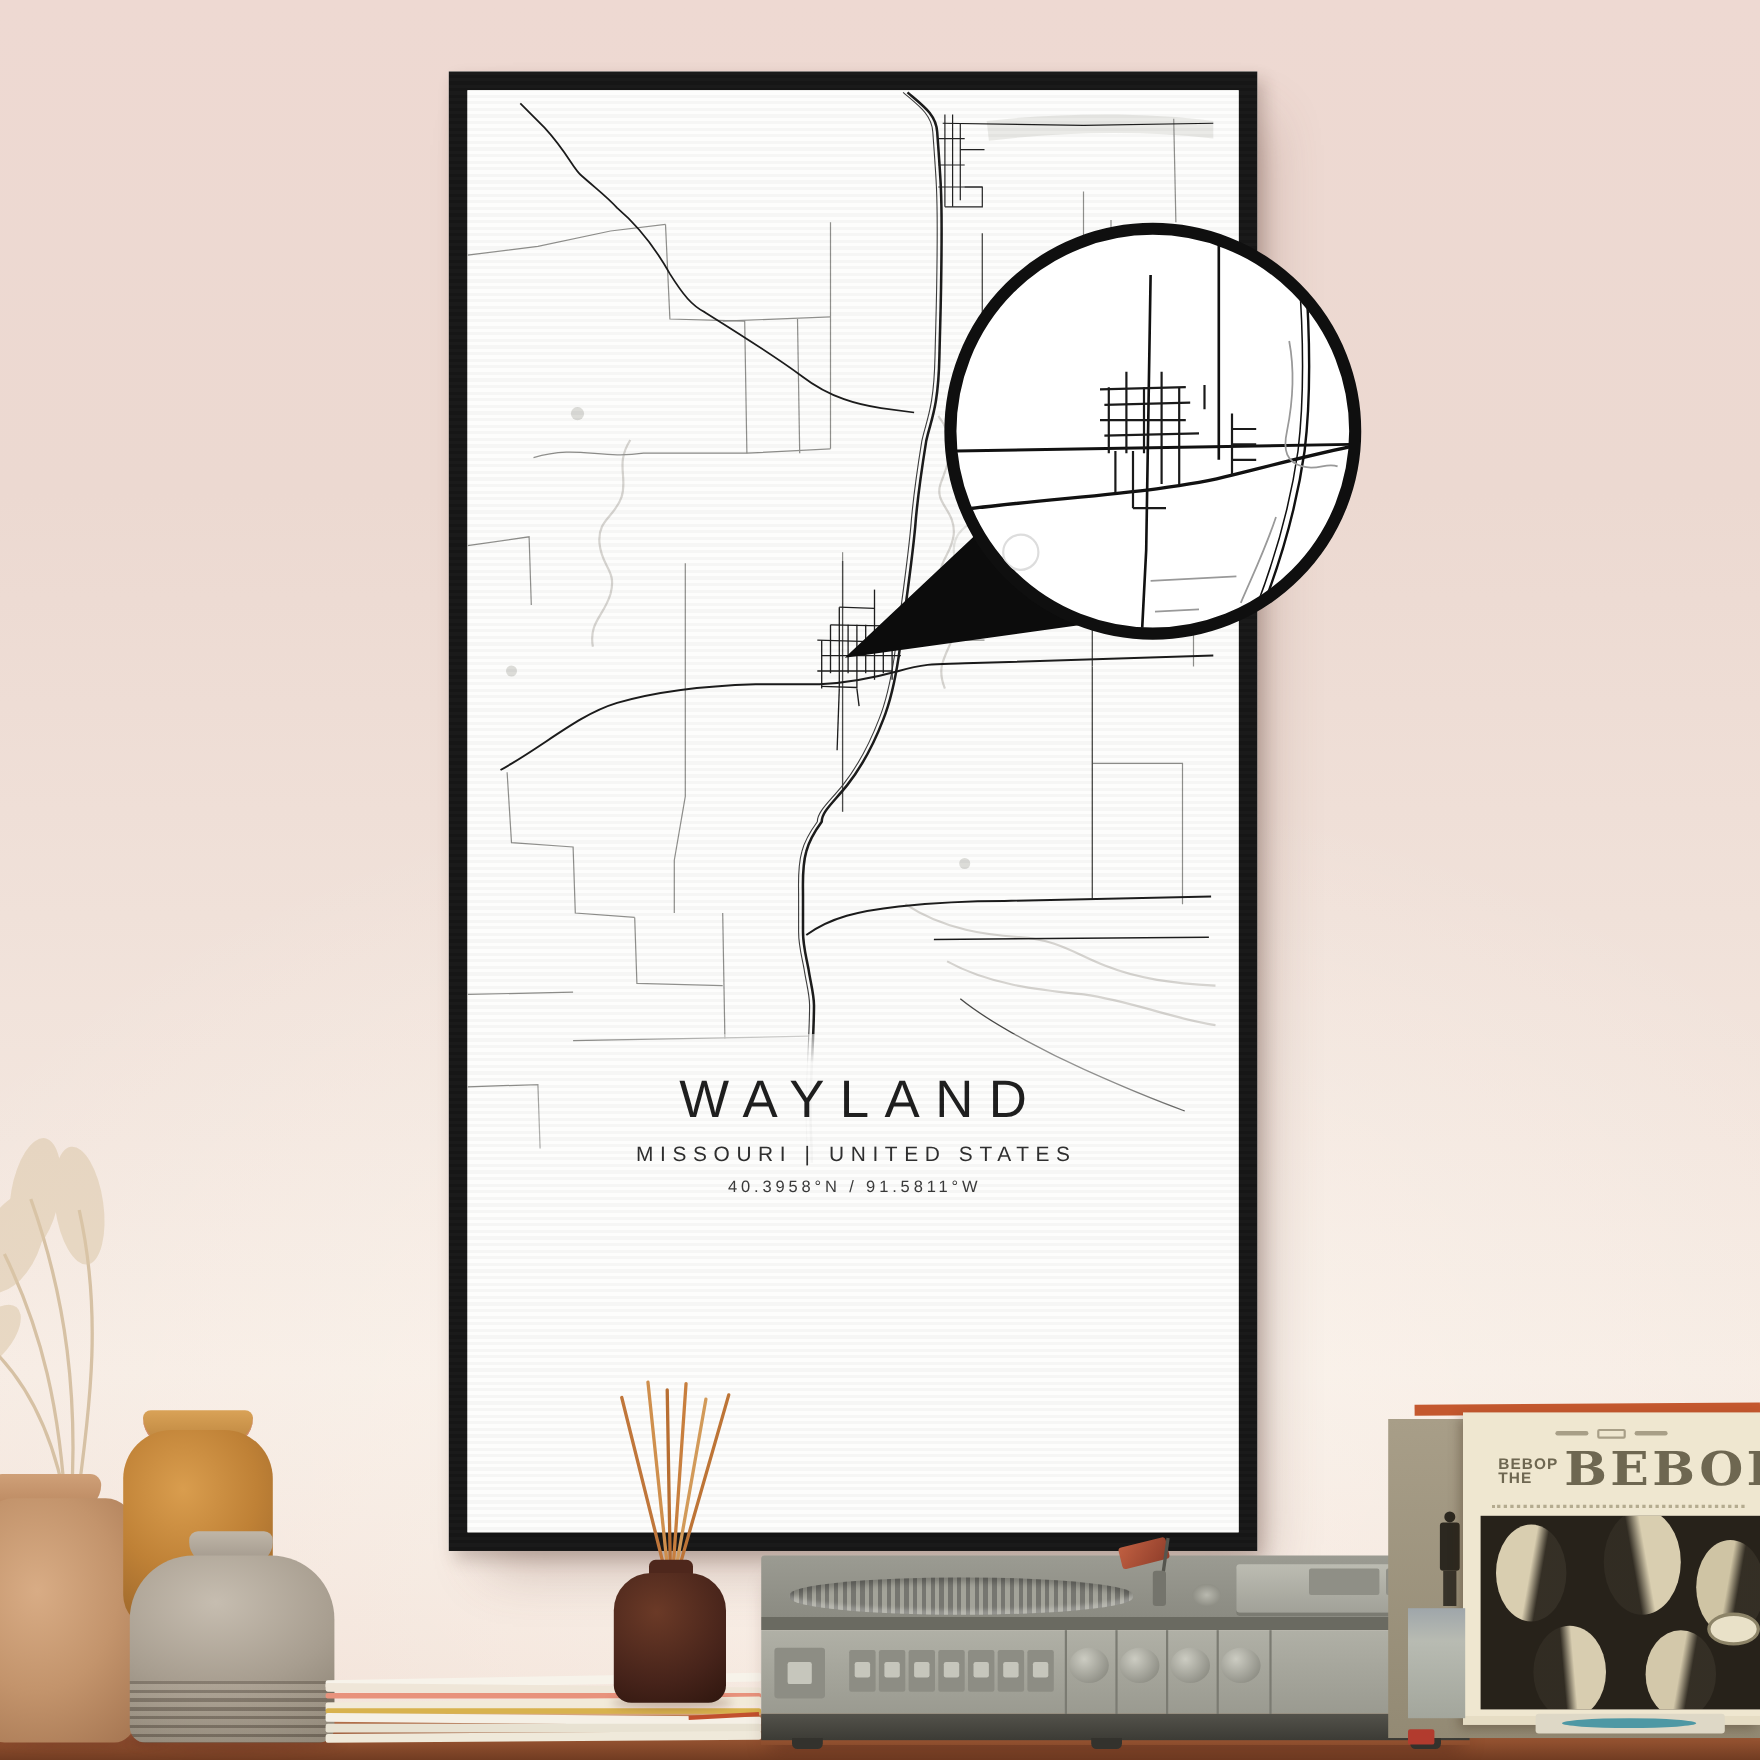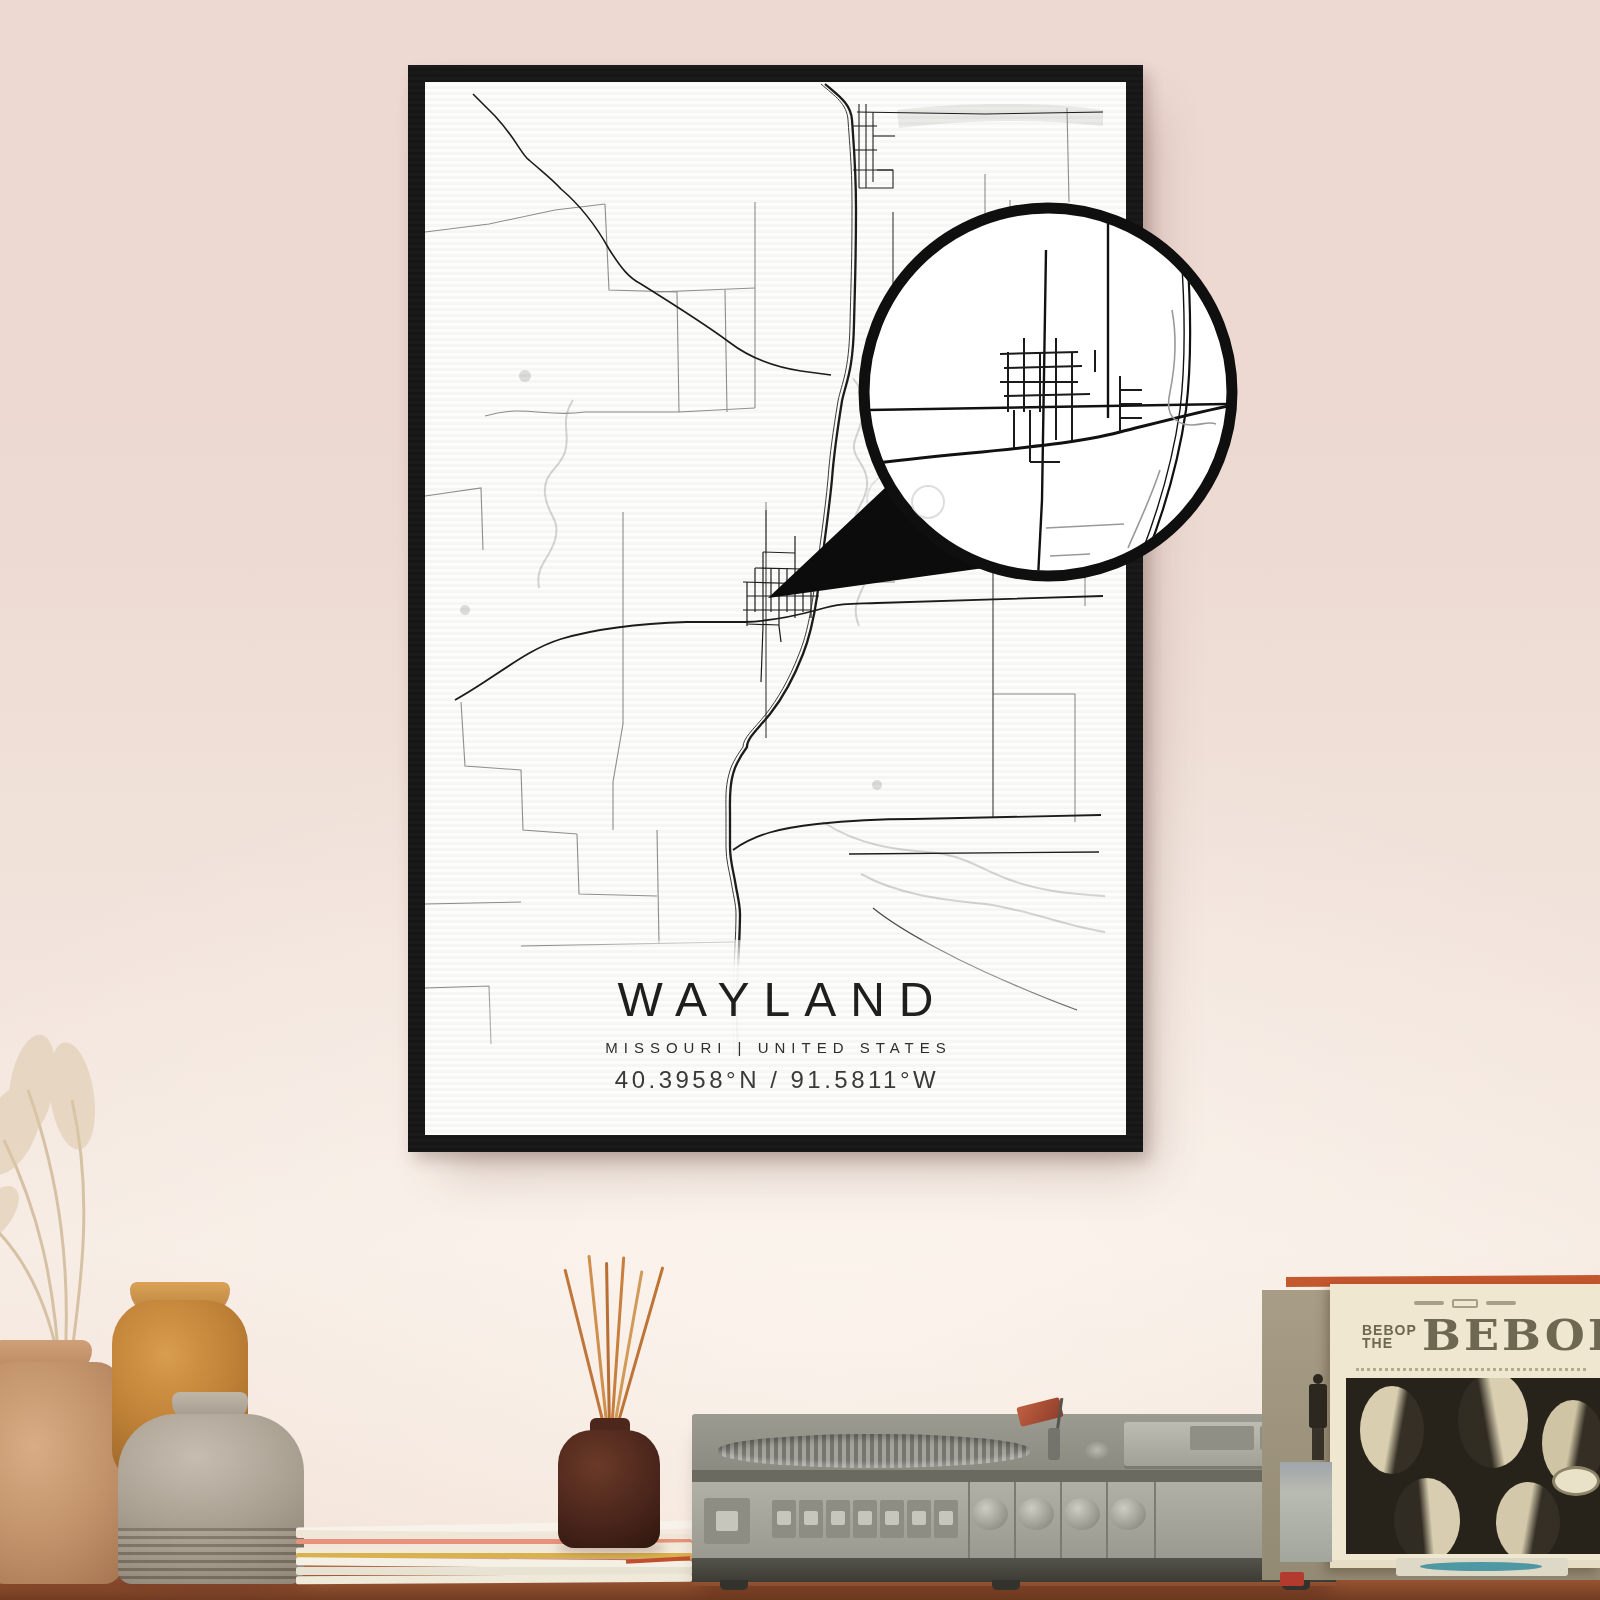--- a/index.html
+++ b/index.html
@@ -7,34 +7,34 @@
   .scene{position:relative;width:1600px;height:1600px;overflow:hidden;
     font-family:"Liberation Sans",sans-serif;
     background:
       radial-gradient(90% 55% at 52% 82%, rgba(255,252,246,.55) 0%, rgba(255,252,246,0) 70%),
       linear-gradient(180deg, var(--wall-top,#eed9d2) 0%, #ecd9d1 28%, var(--wall-mid,#f0e1d9) 52%, var(--wall-bottom,#f6ebe3) 78%, #f0ddd2 100%);}
   
   .shelf{position:absolute;left:0;right:0;top:1556px;height:44px;
     background:linear-gradient(180deg,#c98a60 0%, var(--shelf-top,#ad6a46) 26%, #91502f 62%, var(--shelf-bottom,#713c22) 100%);}
   .shelf-highlight{position:absolute;left:0;right:0;top:0;height:3px;background:rgba(236,196,162,.55);}
   
-  .frame{position:absolute;left:408px;top:65px;width:735px;height:1087px;
+  .frame{position:absolute;left:408px;top:65px;width:735px;height:1345px;
     border:17px solid var(--frame,#171717);background:var(--paper,#fdfdfc);
     box-shadow:6px 8px 14px rgba(60,30,25,.22), 22px 30px 46px -14px rgba(120,80,70,.30);padding-left:36px;}
   .frame:after{content:"";position:absolute;inset:-17px;pointer-events:none;
     background:repeating-linear-gradient(180deg, rgba(255,255,255,.05) 0 3px, rgba(0,0,0,.12) 3px 6px);
     -webkit-mask:linear-gradient(#000,#000);opacity:.25;}
   .paper{position:absolute;inset:0;overflow:hidden;background:var(--paper,#fdfdfc);}
   .map-svg{position:absolute;left:0;top:0;}
   .title-block{position:absolute;left:50%;top:858px;transform:translateX(-50%);
     width:600px;height:210px;text-align:center;
     background:radial-gradient(55% 62% at 50% 46%, rgba(253,253,252,.97) 55%, rgba(253,253,252,0) 100%);}
   .poster-title{margin-top:32px;font-size:48px;letter-spacing:14px;text-indent:14px;color:#1e1e1e;font-weight:400;}
-  .poster-subtitle{margin-top:12px;font-size:15px;letter-spacing:6px;text-indent:6px;color:#2e2e2e;}
-  .poster-coords{margin-top:10px;font-size:24px;letter-spacing:3.5px;text-indent:3px;color:#3a3a3a;}
+  .poster-subtitle{margin-top:12px;font-size:19px;letter-spacing:6px;text-indent:6px;color:#2e2e2e;}
+  .poster-coords{margin-top:10px;font-size:15px;letter-spacing:3.5px;text-indent:3px;color:#3a3a3a;}
   .magnifier{position:absolute;left:730px;top:178px;}
   
   .pampas{position:absolute;left:-20px;top:1000px;}
   .vase-tan{position:absolute;left:-14px;top:1362px;width:136px;height:222px;
     background:radial-gradient(120% 90% at 35% 38%, #d8ac85 0%, var(--vase-tan,#c3946c) 45%, #9c6c49 100%);
     border-radius:26px 26px 18px 18px;}
   .vase-tan-neck{position:absolute;left:-8px;top:1340px;width:100px;height:34px;
     background:linear-gradient(180deg,#cfa078,#b9865e);border-radius:10px 10px 24px 24px;}
   .vase-amber{position:absolute;left:112px;top:1300px;width:136px;height:180px;
     background:radial-gradient(110% 90% at 40% 30%, #d99d4e 0%, var(--vase-amber,#bf8136) 45%, #8e5c27 100%);

